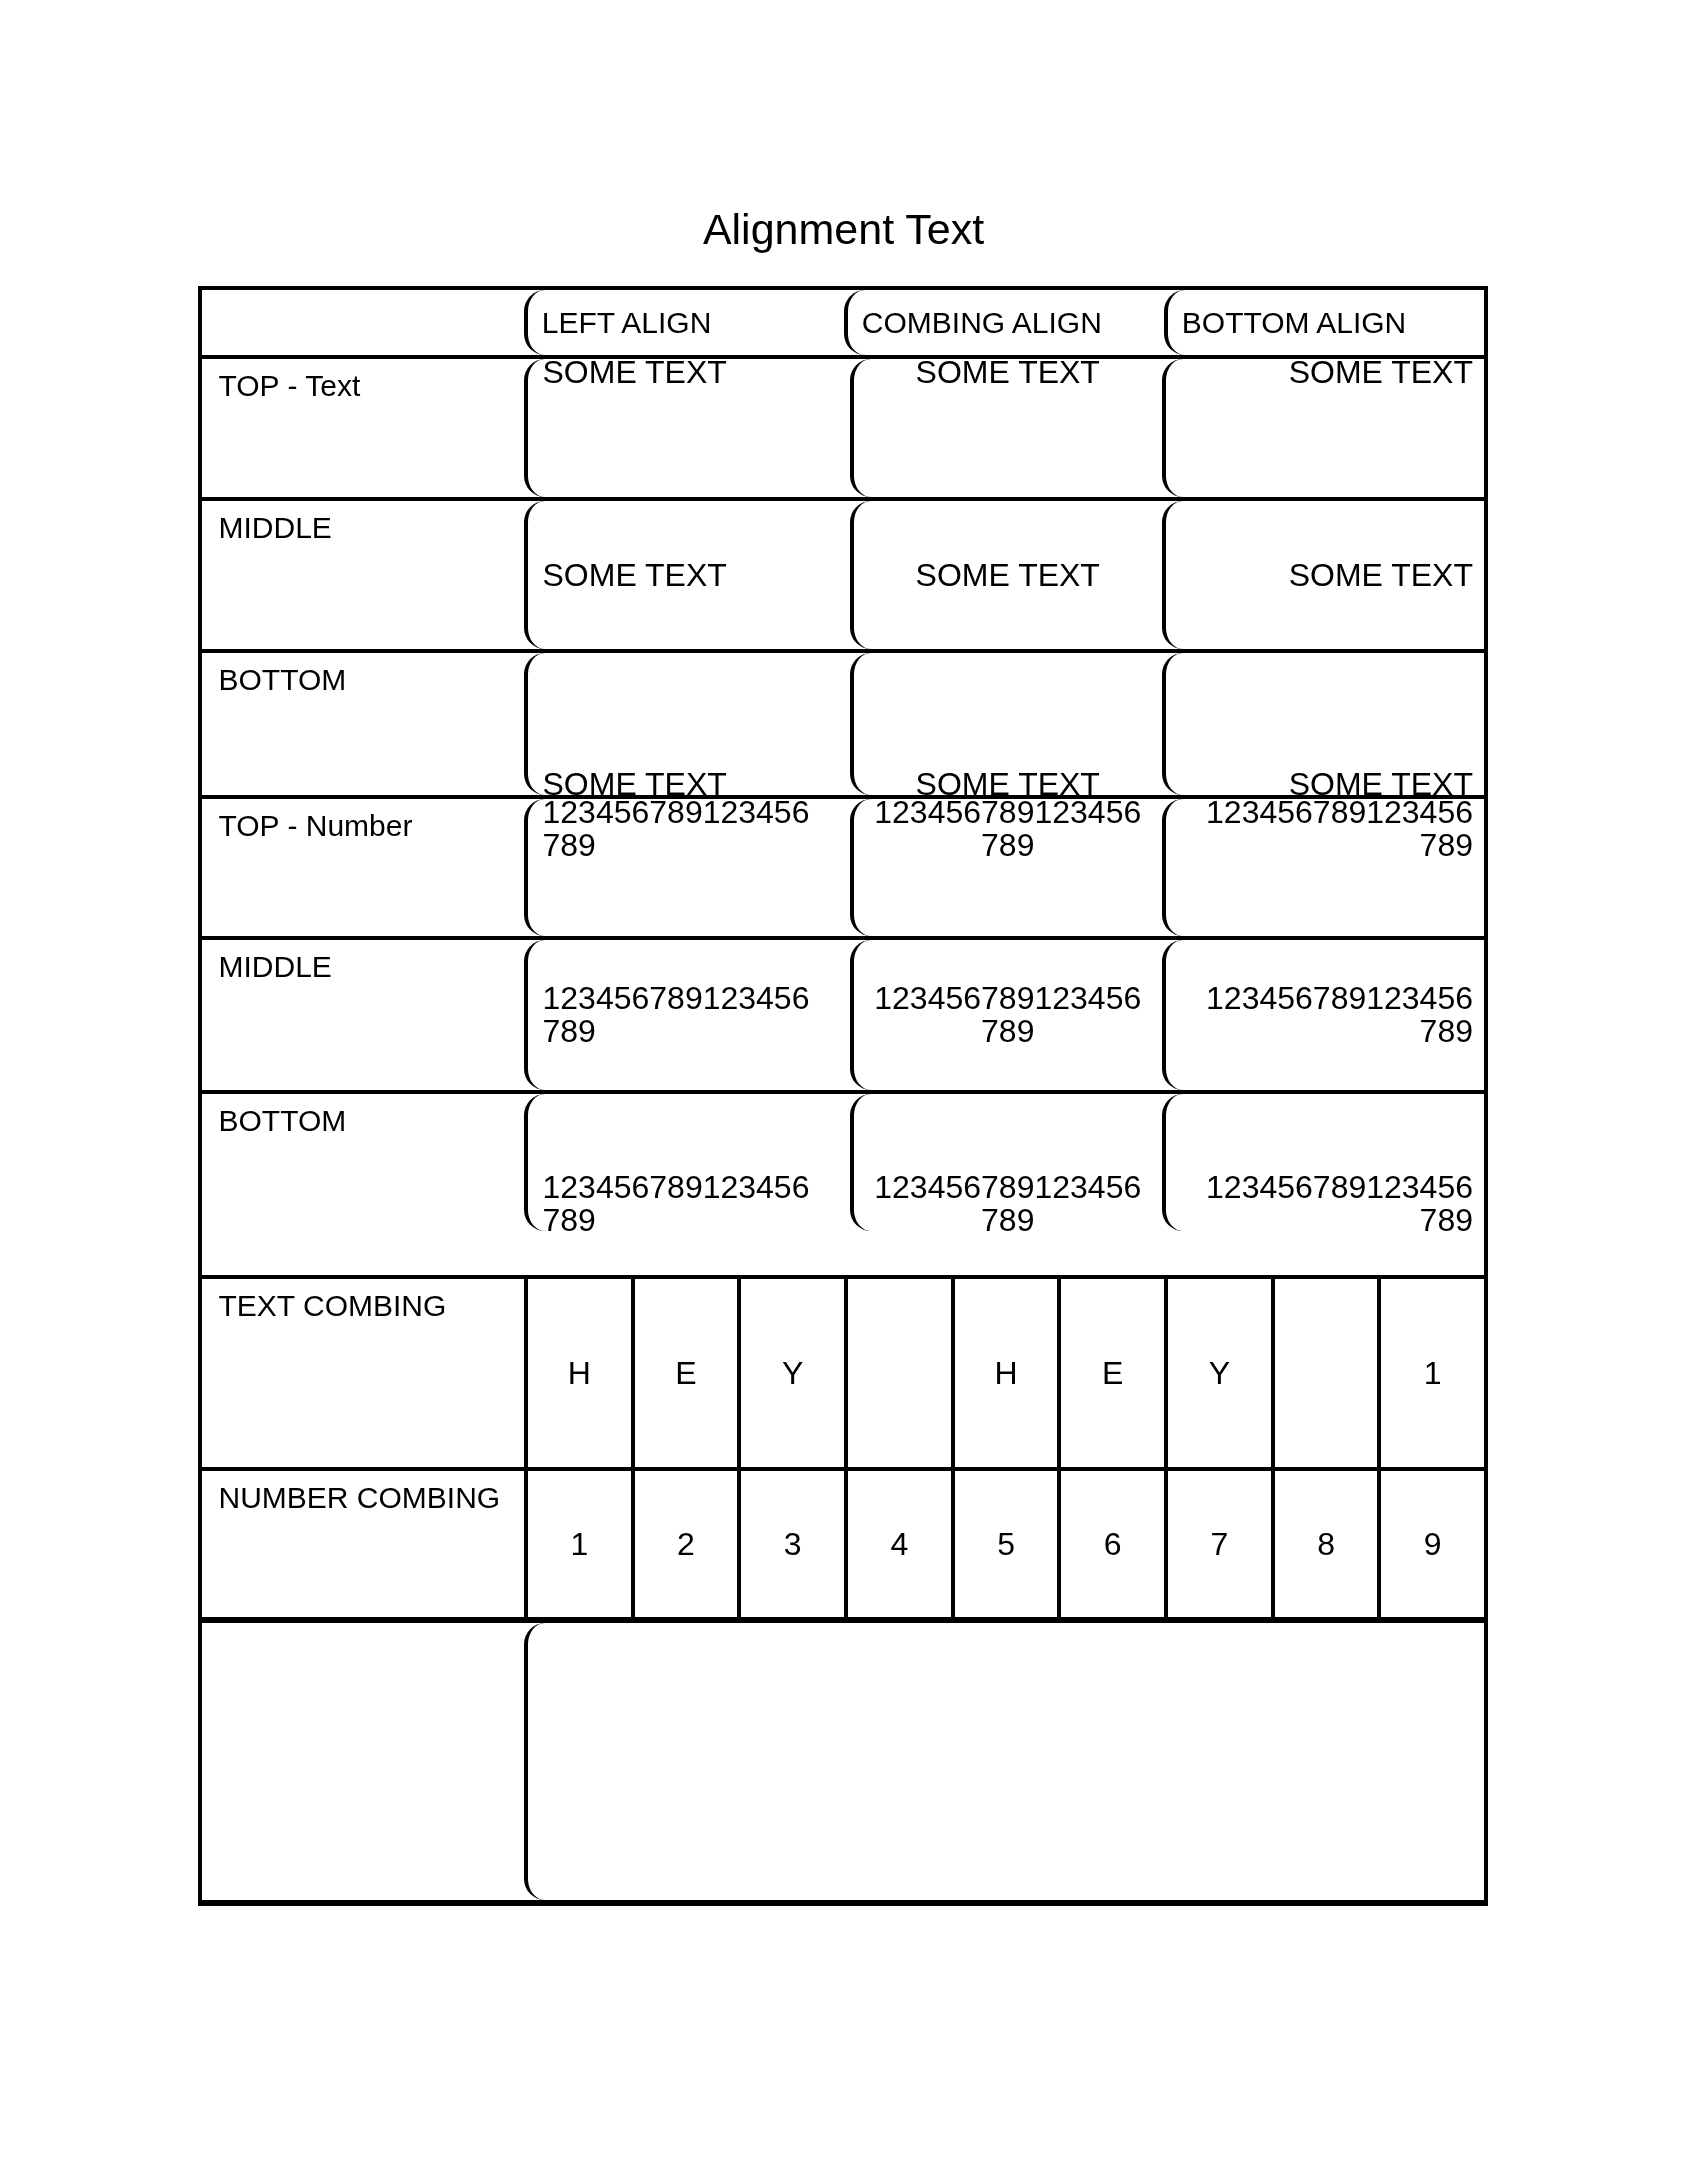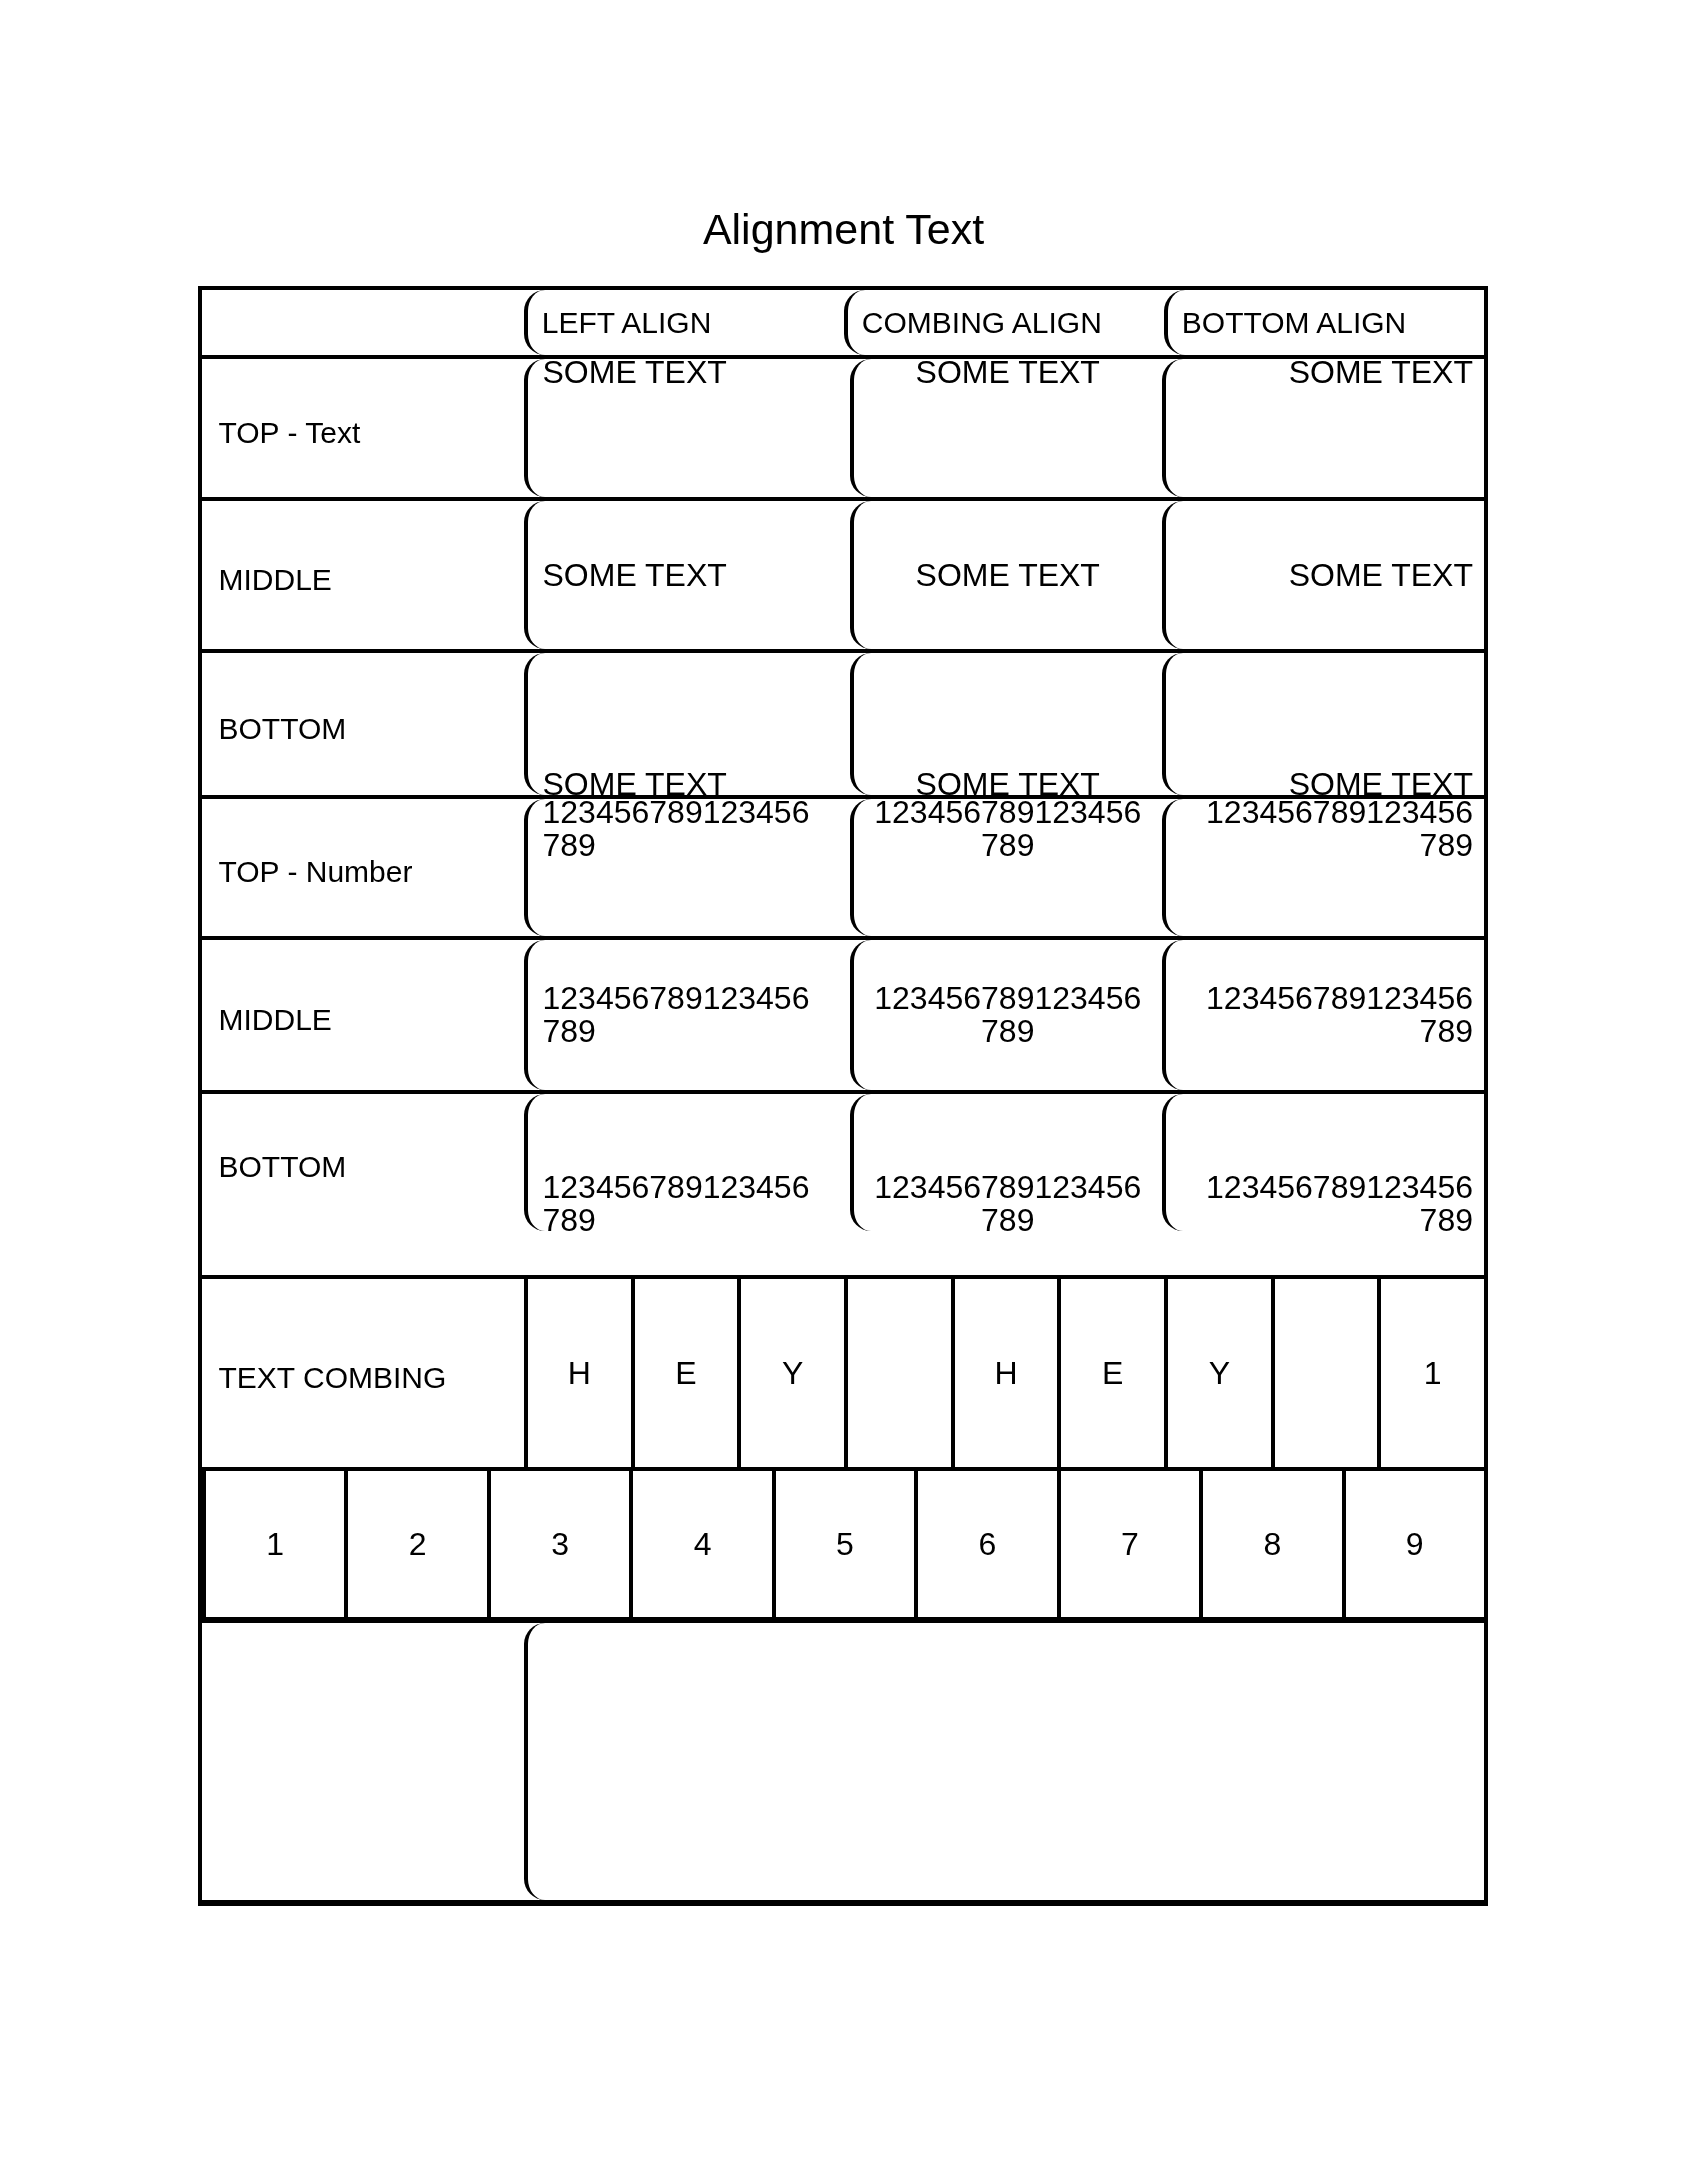--- a/index.html
+++ b/index.html
@@ -36,21 +36,21 @@
   .row + .row { border-top: 4.1px solid #000; }
   .row.thick-top { border-top-width: 6.2px; }
 
   .cell { display: flex; flex-direction: column; overflow: hidden; border-radius: 21px; }
   .label-cell {
     width: 322px;
     flex: 0 0 322px;
     font-size: 30px;
     line-height: 36px;
     padding: 9px 6.9px 0 16.5px;
-    justify-content: center;
+    justify-content: flex-start;
   }
   .data-cell {
     flex: 1 1 0;
     border-left: 4.1px solid #000;
     font-size: 32px;
     line-height: 33px;
   }
   .header-row .data-cell {
     font-size: 30px;
     justify-content: center;
@@ -221,20 +221,23 @@
       <div class="comb-cell">Y</div>
       <div class="comb-cell"></div>
       <div class="comb-cell">H</div>
       <div class="comb-cell">E</div>
       <div class="comb-cell">Y</div>
       <div class="comb-cell"></div>
       <div class="comb-cell">1</div>
     </div>
 
     <div class="row rh-8">
+      <div class="cell label-cell">
+          <span class="txt">NUMBER COMBING</span>
+        </div>
       <div class="comb-cell">1</div>
       <div class="comb-cell">2</div>
       <div class="comb-cell">3</div>
       <div class="comb-cell">4</div>
       <div class="comb-cell">5</div>
       <div class="comb-cell">6</div>
       <div class="comb-cell">7</div>
       <div class="comb-cell">8</div>
       <div class="comb-cell">9</div>
     </div>

